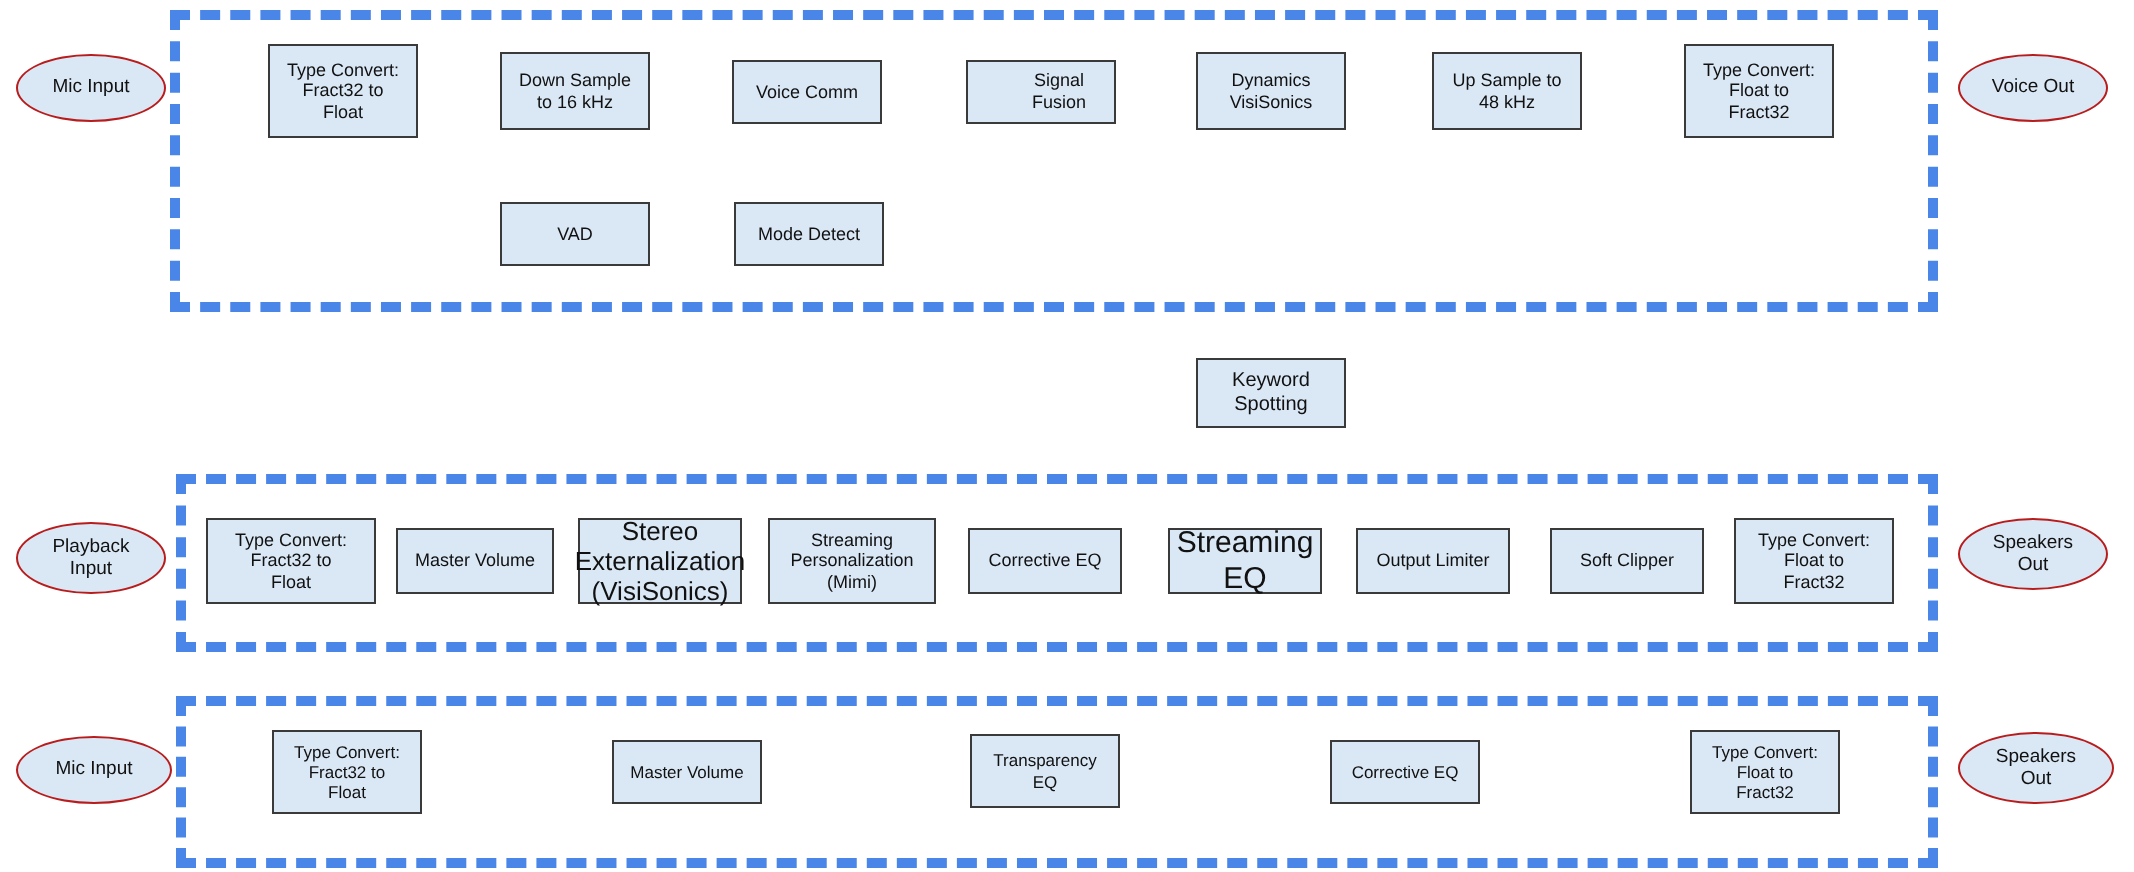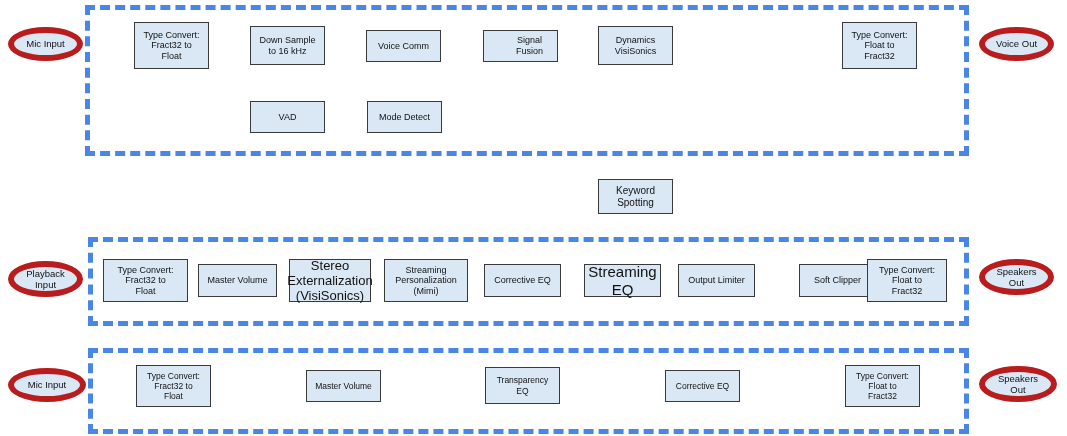--- a/index.html
+++ b/index.html
@@ -38,21 +38,21 @@
     line-height: 1.18;
     white-space: pre-line;
     padding: 1px 2px;
   }
 
   
   .ellipse {
     position: absolute;
     box-sizing: border-box;
     background: #dae8f6;
-    border: 6px solid #b91c1c;
+    border: 1px solid #b91c1c;
     border-radius: 50%;
     display: flex;
     align-items: center;
     justify-content: center;
     text-align: center;
     color: #111111;
     line-height: 1.18;
     white-space: pre-line;
   }
 </style>
@@ -65,41 +65,43 @@
     <div class="group" style="left: 88px; top: 348px; width: 881px; height: 86px;"></div>
     <div class="node" style="left: 134px; top: 22px; width: 75px; height: 47px; font-size: 9px;">Type Convert:
 Fract32 to
 Float</div>
     <div class="node" style="left: 250px; top: 26px; width: 75px; height: 39px; font-size: 9px;">Down Sample
 to 16 kHz</div>
     <div class="node" style="left: 366px; top: 30px; width: 75px; height: 32px; font-size: 9px;">Voice Comm</div>
     <div class="node" style="left: 483px; top: 30px; width: 75px; height: 32px; font-size: 9px; padding-left: 20px;">Signal Fusion</div>
     <div class="node" style="left: 598px; top: 26px; width: 75px; height: 39px; font-size: 9px;">Dynamics
 VisiSonics</div>
+    <div class="node" style="left: 716px; top: 26px; width: 75px; height: 39px; font-size: 9px;">Up Sample to
+48 kHz</div>
     <div class="node" style="left: 842px; top: 22px; width: 75px; height: 47px; font-size: 9px;">Type Convert:
 Float to
 Fract32</div>
     <div class="node" style="left: 250px; top: 101px; width: 75px; height: 32px; font-size: 9px;">VAD</div>
     <div class="node" style="left: 367px; top: 101px; width: 75px; height: 32px; font-size: 9px;">Mode Detect</div>
     <div class="node" style="left: 598px; top: 179px; width: 75px; height: 35px; font-size: 10px;">Keyword
 Spotting</div>
     <div class="node" style="left: 103px; top: 259px; width: 85px; height: 43px; font-size: 9px;">Type Convert:
 Fract32 to
 Float</div>
     <div class="node" style="left: 198px; top: 264px; width: 79px; height: 33px; font-size: 9px;">Master Volume</div>
     <div class="node" style="left: 289px; top: 259px; width: 82px; height: 43px; font-size: 13px;">Stereo
 Externalization
 (VisiSonics)</div>
     <div class="node" style="left: 384px; top: 259px; width: 84px; height: 43px; font-size: 9px;">Streaming
 Personalization
 (Mimi)</div>
     <div class="node" style="left: 484px; top: 264px; width: 77px; height: 33px; font-size: 9px;">Corrective EQ</div>
     <div class="node" style="left: 584px; top: 264px; width: 77px; height: 33px; font-size: 15px;">Streaming EQ</div>
     <div class="node" style="left: 678px; top: 264px; width: 77px; height: 33px; font-size: 9px;">Output Limiter</div>
-    <div class="node" style="left: 775px; top: 264px; width: 77px; height: 33px; font-size: 9px; margin-left: 24px;">Soft Clipper</div>
+    <div class="node" style="left: 775px; top: 264px; width: 77px; height: 33px; font-size: 9px;">Soft Clipper</div>
     <div class="node" style="left: 867px; top: 259px; width: 80px; height: 43px; font-size: 9px;">Type Convert:
 Float to
 Fract32</div>
     <div class="node" style="left: 136px; top: 365px; width: 75px; height: 42px; font-size: 8.5px;">Type Convert:
 Fract32 to
 Float</div>
     <div class="node" style="left: 306px; top: 370px; width: 75px; height: 32px; font-size: 8.5px;">Master Volume</div>
     <div class="node" style="left: 485px; top: 367px; width: 75px; height: 37px; font-size: 8.5px;">Transparency
 EQ</div>
     <div class="node" style="left: 665px; top: 370px; width: 75px; height: 32px; font-size: 8.5px;">Corrective EQ</div>

